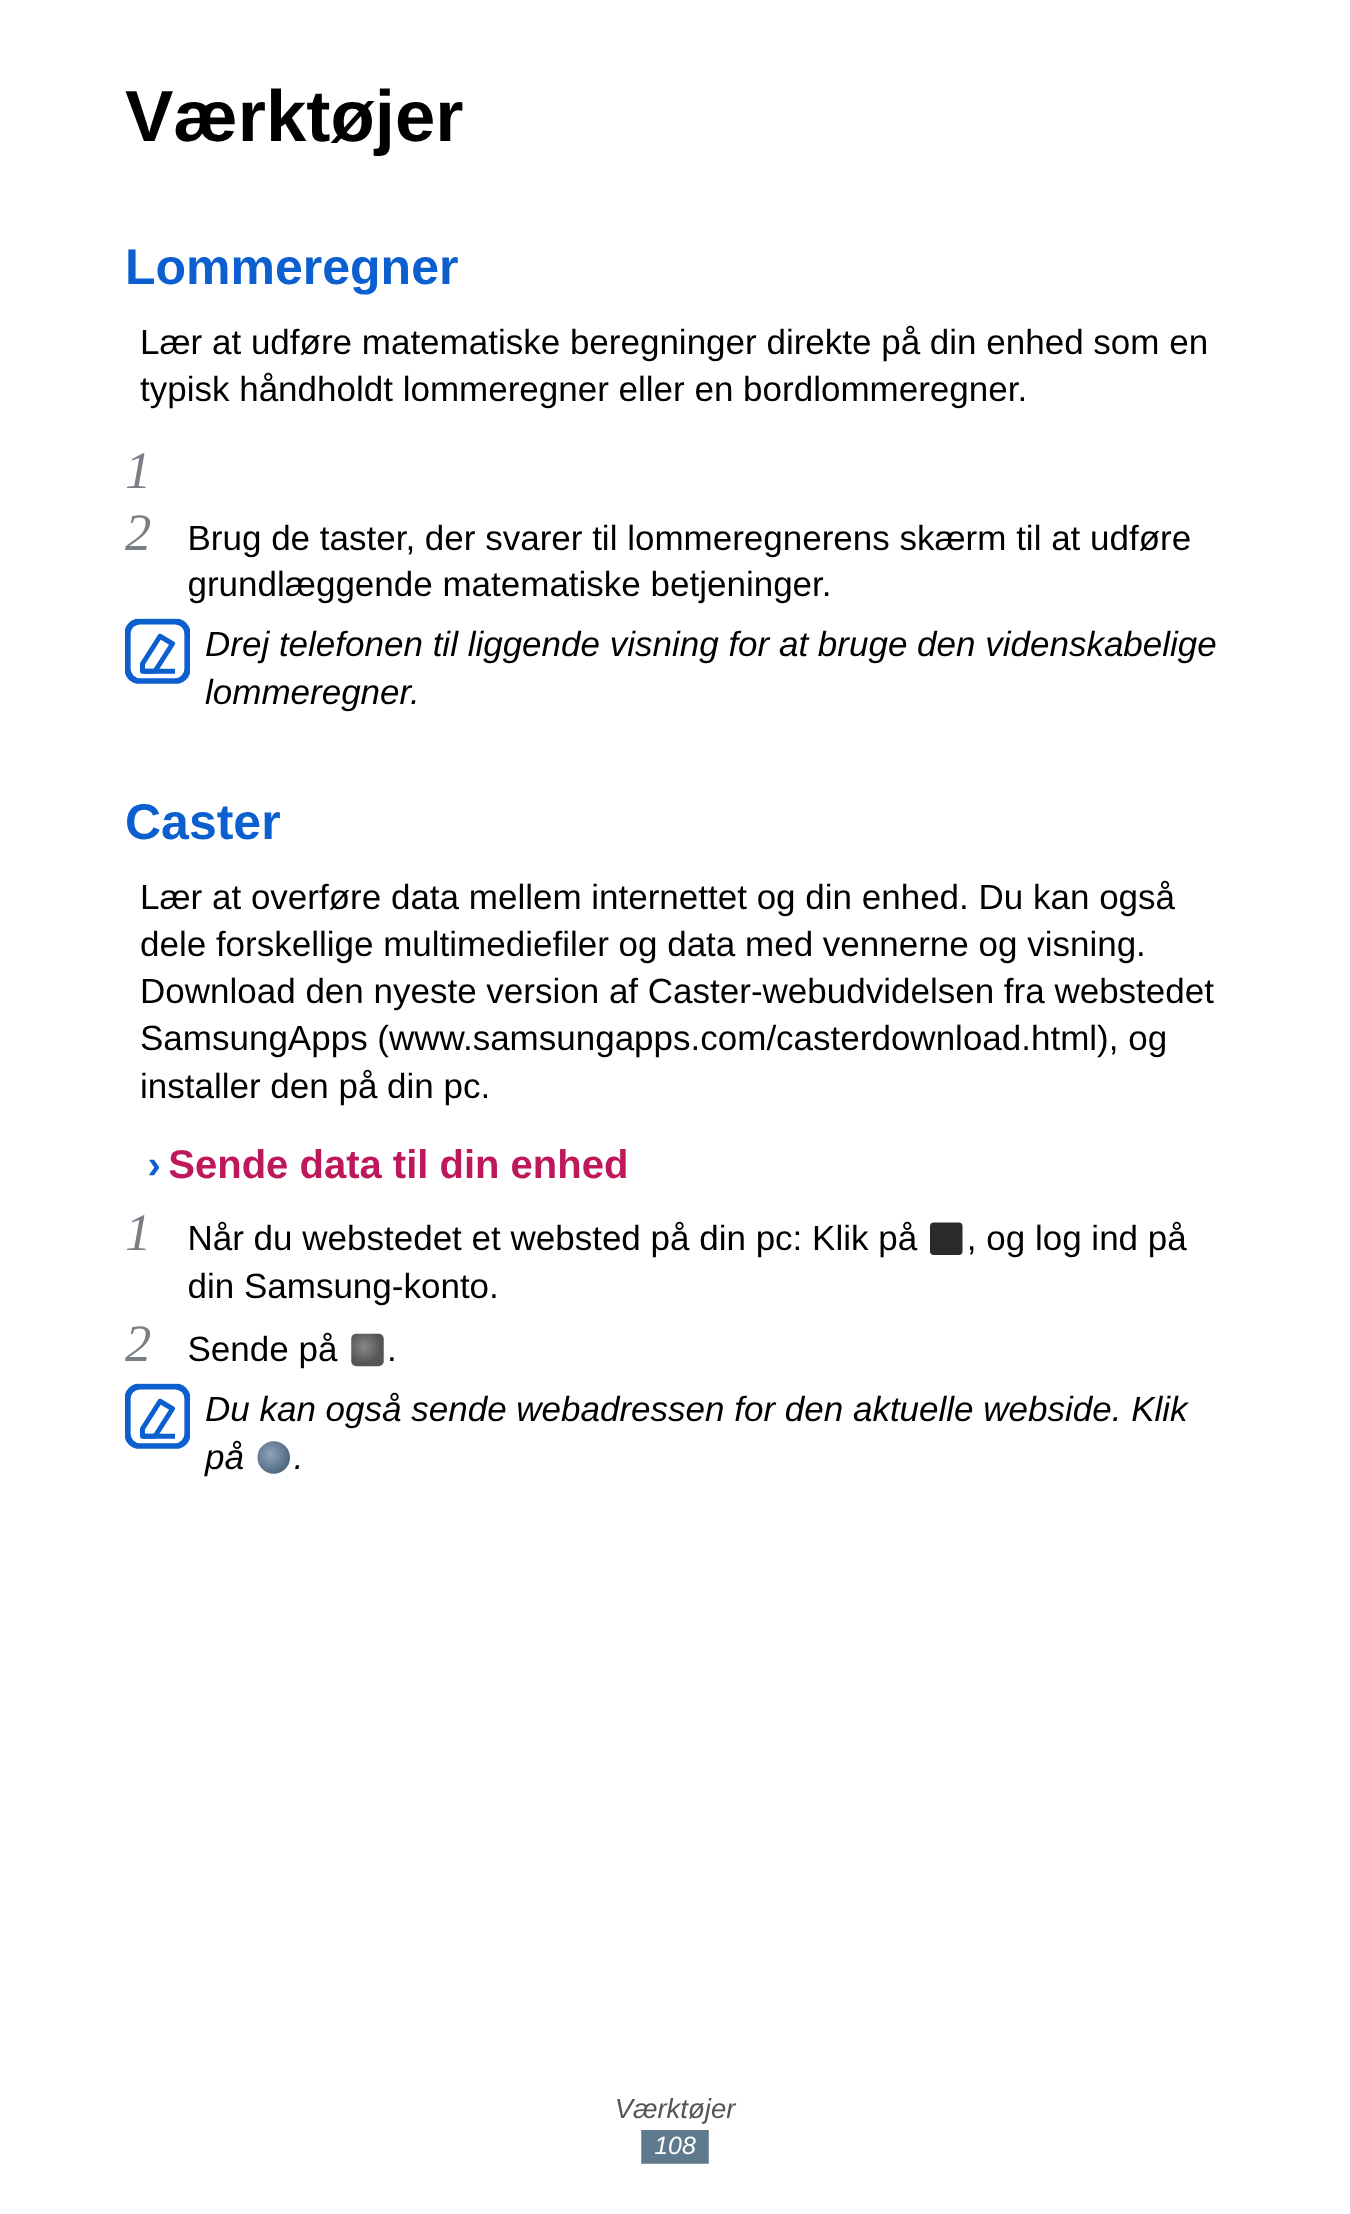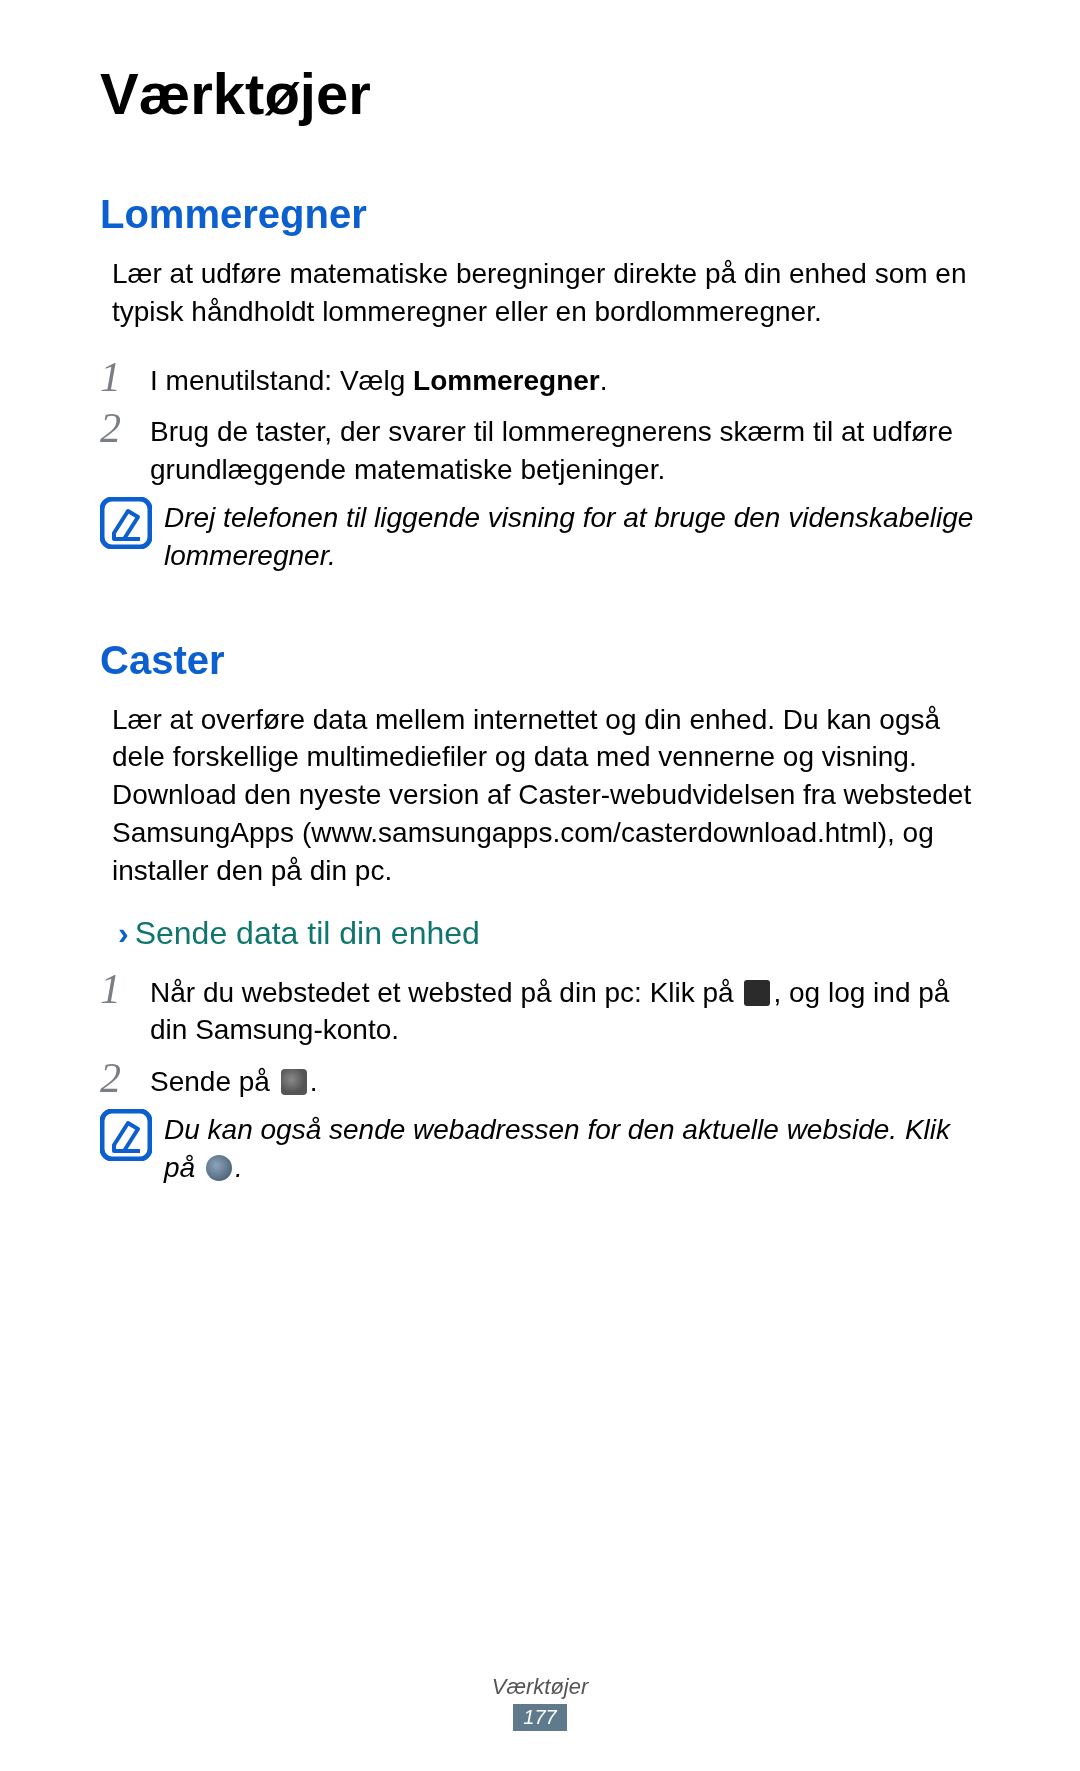--- a/index.html
+++ b/index.html
@@ -81,22 +81,22 @@
     }
     .chevron {
       font-size: 32px;
       font-weight: 900;
       color: #0b5fce;
       margin-right: 6px;
       margin-left: 18px;
     }
     .subheading {
       font-size: 32px;
-      font-weight: 400;
-      color: #0f766e;
+      font-weight: 700;
+      color: #be185d;
     }
     .inline-icon {
       display: inline-block;
       width: 26px;
       height: 26px;
       vertical-align: -4px;
       background: #3a3a3a;
       border-radius: 3px;
       margin: 0 3px;
     }
@@ -136,23 +136,20 @@
 </head>
 <body>
 
 <h1 class="page-title">Værktøjer</h1>
 
 <h2 class="section-heading">Lommeregner</h2>
 <p class="section-intro">Lær at udføre matematiske beregninger direkte på din enhed som en typisk håndholdt lommeregner eller en bordlommeregner.</p>
 
 <div class="step-row">
   <div class="step-num">1</div>
-  <div class="step-text">
-    <span>I menutilstand: Vælg </span><span class="bold">Lommeregner</span><span>.</span>
-  </div>
 </div>
 
 <div class="step-row">
   <div class="step-num">2</div>
   <div class="step-text">Brug de taster, der svarer til lommeregnerens skærm til at udføre grundlæggende matematiske betjeninger.</div>
 </div>
 
 <div class="note-row">
   <div class="note-icon">
     <svg viewBox="0 0 52 52" width="52" height="52">
@@ -196,14 +193,14 @@
       <line x1="14" y1="42" x2="40" y2="42" stroke="#0b5fce" stroke-width="4"></line>
     </svg>
   </div>
   <div class="note-text">
     <span>Du kan også sende webadressen for den aktuelle webside. Klik på </span><span class="inline-icon globe"></span><span>.</span>
   </div>
 </div>
 
 <div class="footer">
   <div class="footer-section">Værktøjer</div>
-  <div class="footer-pagenum">177</div>
+  <div class="footer-pagenum">108</div>
 </div>
 
 </body></html>

